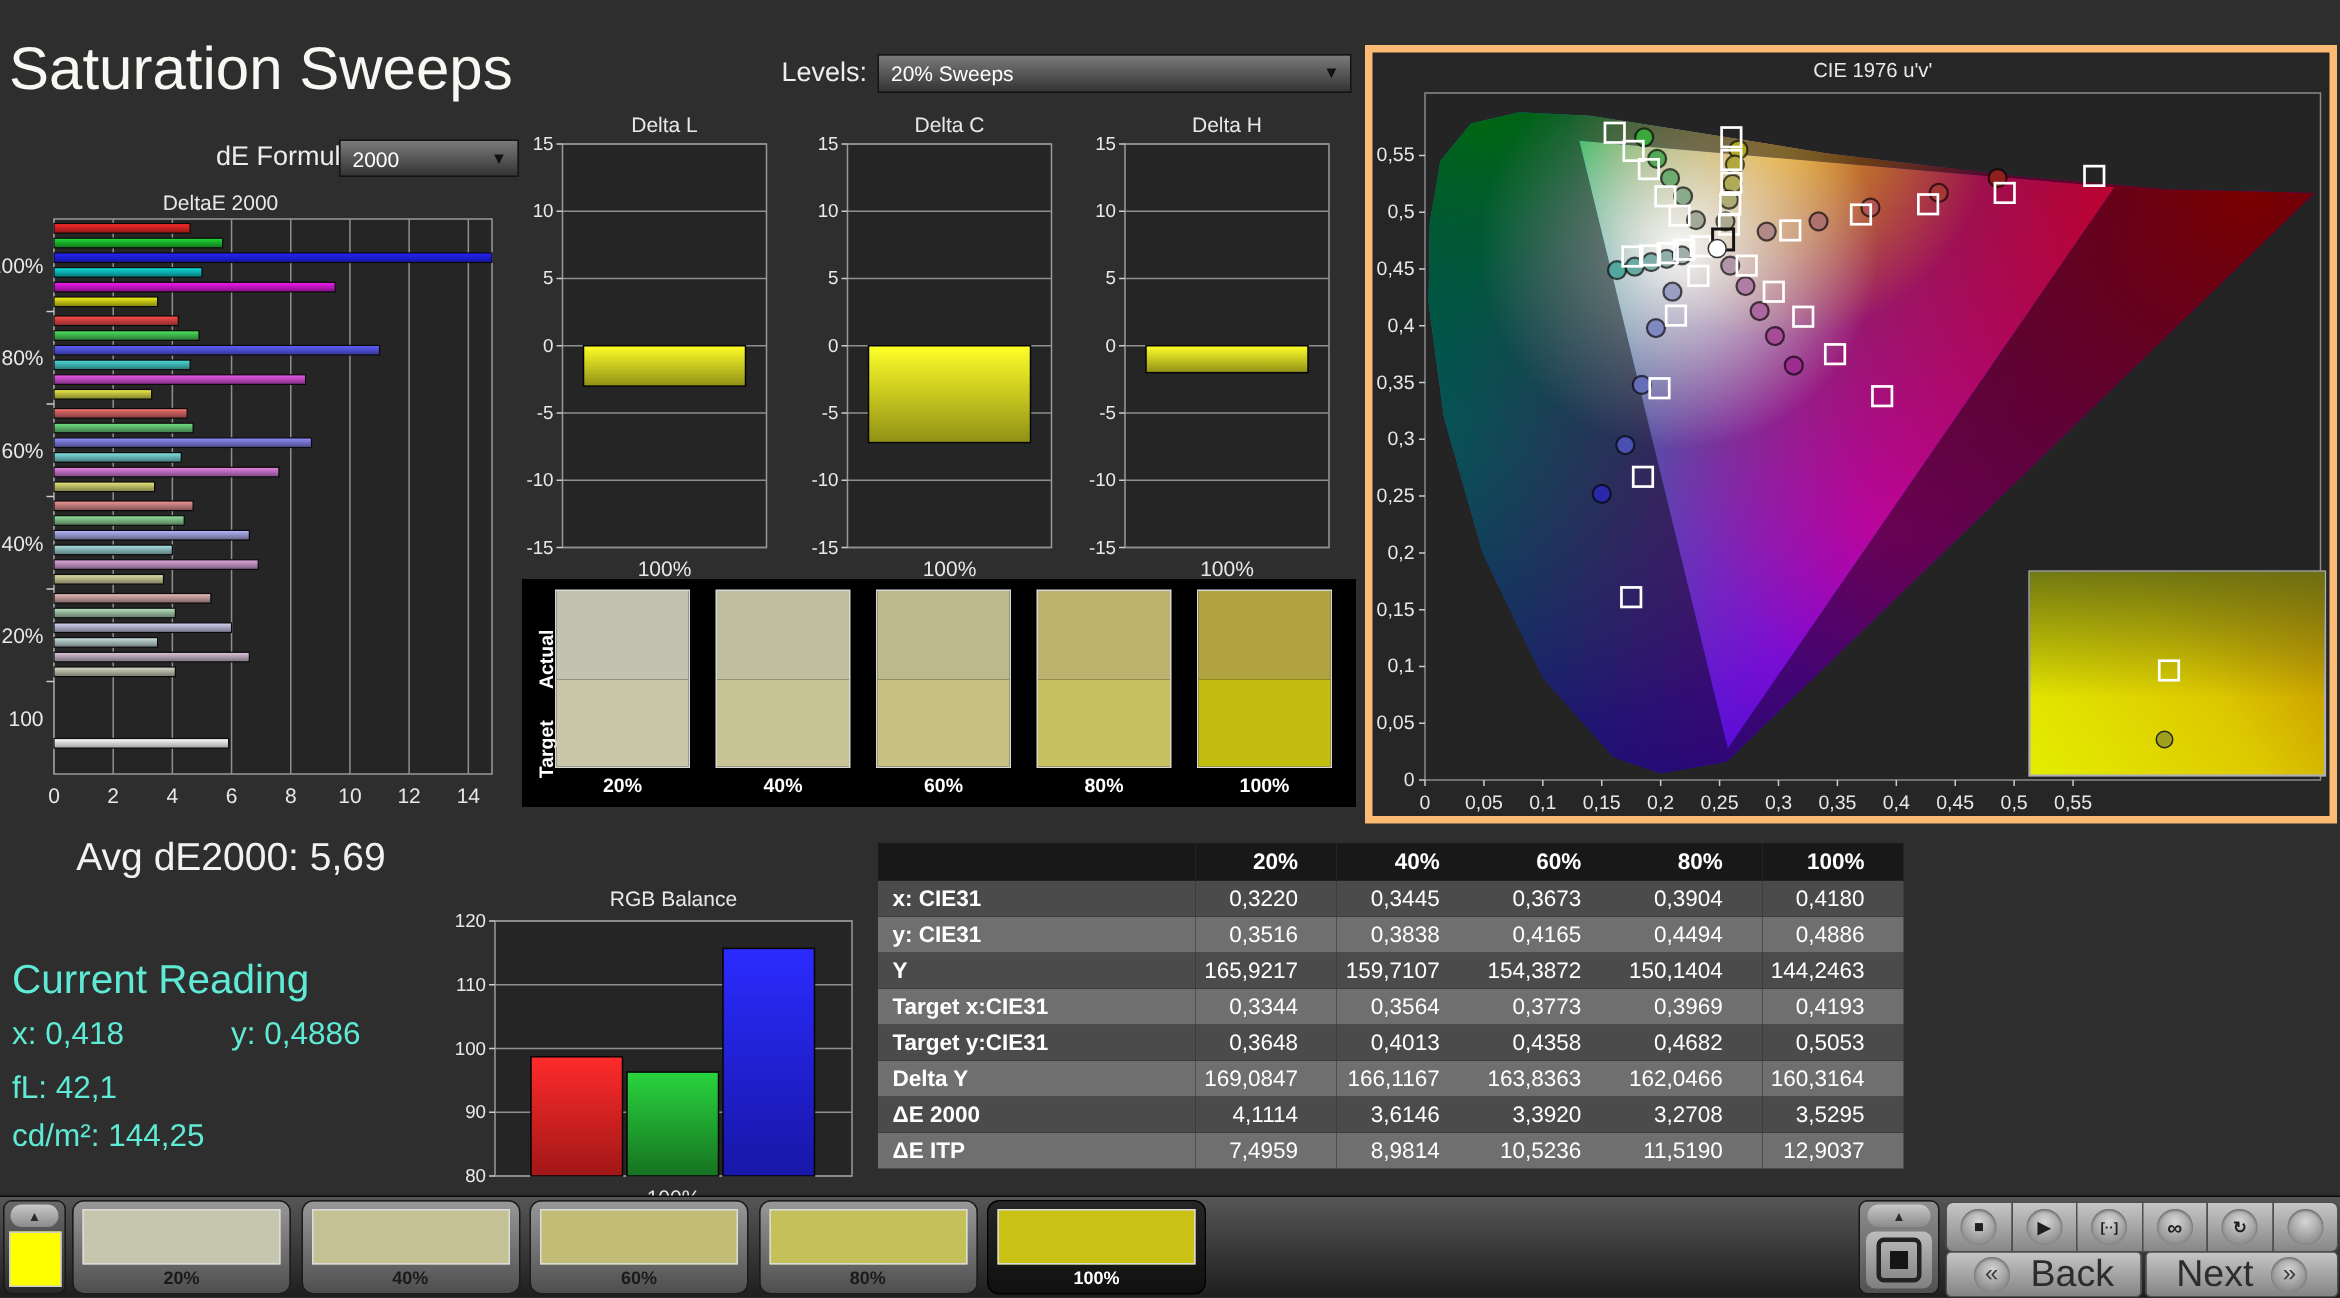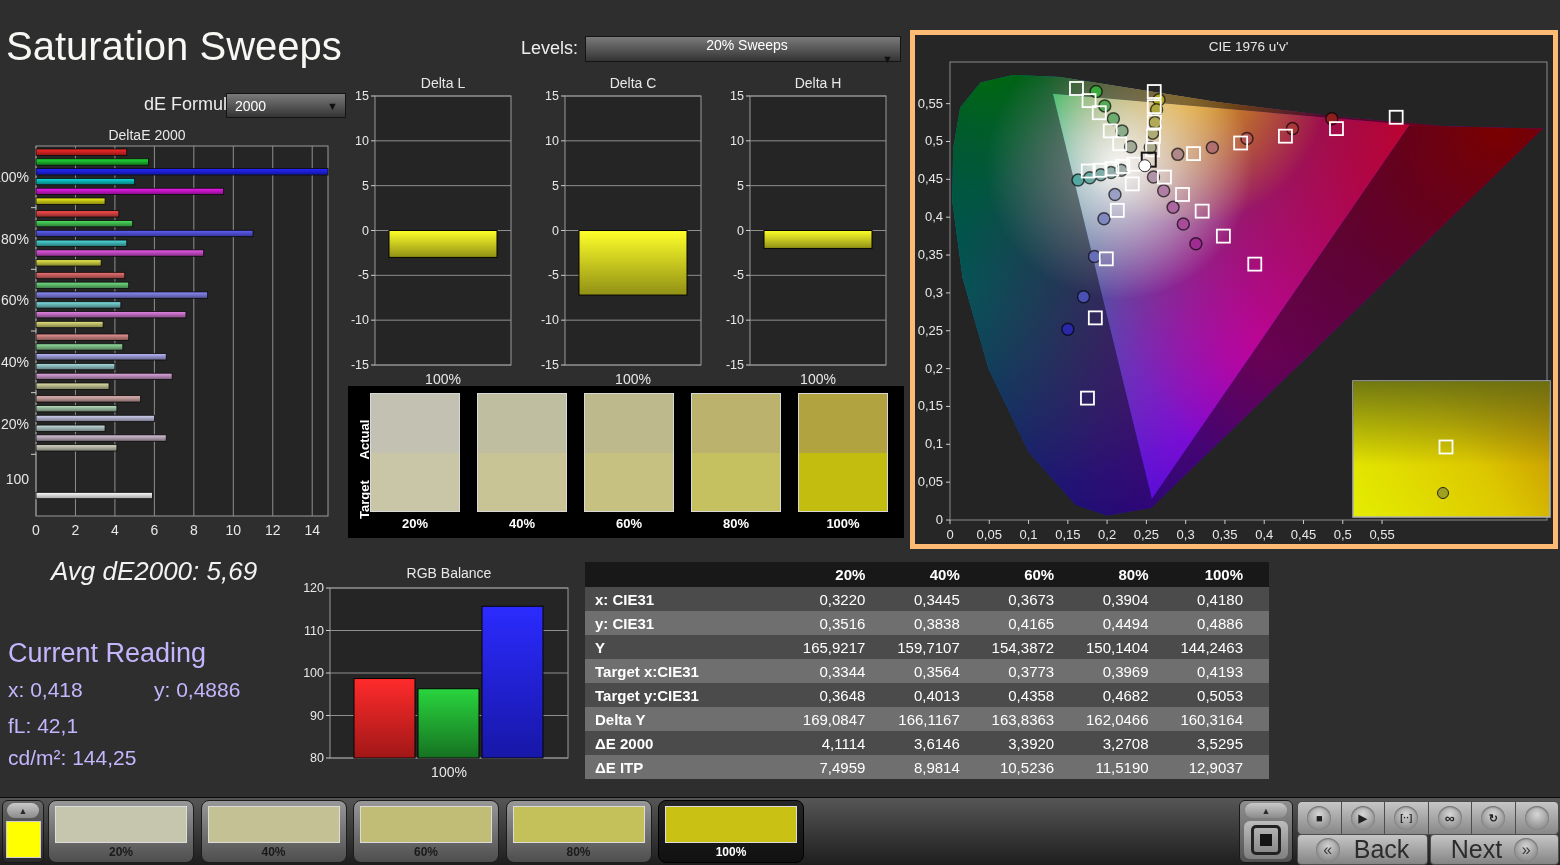--- a/index.html
+++ b/index.html
@@ -1,19 +1,19 @@
 <!DOCTYPE html>
 <html><head>
 <meta charset="utf-8">
 <style>
   html,body{margin:0;padding:0;background:#2e2e2e;overflow:hidden;}
   body{font-family:"Liberation Sans", sans-serif; -webkit-font-smoothing:antialiased;}
   #stage{position:relative;width:1560px;height:865px;background:#2e2e2e;color:#f0f0f0;overflow:hidden;}
   .abs{position:absolute;}
-  .lbl{color:#c4b5fd;}
+  .lbl{color:#5eead4;}
   
   .dd{background:linear-gradient(#7a7a7a,#343434);border:1px solid #141414;color:#fff;
       display:flex;align-items:center;font-size:14px;padding-left:8px;box-sizing:border-box;cursor:pointer;}
   .dd .arr{margin-left:auto;margin-right:7px;color:#111;font-size:11px;}
   
   #page-title{font-size:40px;color:#f7f7f4;letter-spacing:0px;}
   .fieldlbl{font-size:18px;color:#ededed;}
   
   .bigstat{font-size:26px;color:#f2f2f2;text-align:center;width:300px;}
   #current-reading-title{font-size:27px;}
@@ -73,21 +73,21 @@
 
   <div class="abs" id="page-title" style="left:6px;top:24px;">Saturation Sweeps</div>
 
   <div class="abs fieldlbl" style="left:0;top:94px;width:218px;text-align:right;padding-left:24px;">dE Formula:</div>
   <div class="abs dd" style="left:226px;top:93px;width:120px;height:25px;">
     <span>2000</span>
     <span class="arr">▼</span>
   </div>
 
   <div class="abs fieldlbl" style="left:430px;top:38px;width:148px;text-align:right;">Levels:</div>
-  <div class="abs dd" style="left:585px;top:36px;width:316px;height:26px;flex-direction:column;">
+  <div class="abs dd" style="left:585px;top:36px;width:316px;height:26px;">
     <span>20% Sweeps</span>
     <span class="arr">▼</span>
   </div>
 
   <div class="abs" id="deltae-chart" style="left:0;top:128px;width:336px;height:414px;"><svg width="336" height="414">
         <defs>
           <linearGradient id="g0" x1="0" y1="0" x2="0" y2="1">
             <stop offset="0%" stop-color="rgb(255,43,43)"></stop>
             <stop offset="100%" stop-color="rgb(141,23,23)"></stop>
           </linearGradient>
@@ -582,28 +582,28 @@
         <rect x="226.73815789473684" y="117.65619834710742" width="14" height="14" fill="none" stroke="#141414" stroke-width="2"></rect>
         <circle cx="229.81052631578947" cy="130.71239669421487" r="6" fill="#ffffff" stroke="#333"></circle>
         <g>
           <rect x="438" y="346" width="197" height="136" fill="url(#insetG)" stroke="#b0b0b0" stroke-width="1.5"></rect>
           <rect x="438" y="346" width="197" height="136" fill="url(#insetG2)"></rect>
           <rect x="524.5" y="405.5" width="13" height="13" fill="none" stroke="#ffffff" stroke-width="1.8"></rect>
           <circle cx="528" cy="458" r="5.5" fill="#a0a020" stroke="#222"></circle>
         </g>
       </svg></div>
 
-  <div class="abs bigstat" style="left:4px;top:556px;font-style:italic;">Avg dE2000: 5,69</div>
+  <div class="abs bigstat" style="left:4px;top:556px;">Avg dE2000: 5,69</div>
   <div class="abs lbl" id="current-reading-title" style="left:8px;top:638px;">Current Reading</div>
   <div class="abs lbl reading" style="left:8px;top:678px;">x: 0,418</div>
   <div class="abs lbl reading" style="left:154px;top:678px;">y: 0,4886</div>
   <div class="abs lbl reading" style="left:8px;top:714px;">fL: 42,1</div>
   <div class="abs lbl reading" style="left:8px;top:746px;">cd/m²: 144,25</div>
 
-  <div class="abs" id="rgb-chart" style="left:298px;top:562px;width:276px;height:220px;"><svg width="276" height="220">
+  <div class="abs" id="rgb-chart" style="left:298px;top:588px;width:276px;height:220px;"><svg width="276" height="220">
         <defs>
           <linearGradient id="g34" x1="0" y1="0" x2="0" y2="1">
             <stop offset="0%" stop-color="rgb(255,43,43)"></stop>
             <stop offset="100%" stop-color="rgb(161,23,23)"></stop>
           </linearGradient>
           <linearGradient id="g35" x1="0" y1="0" x2="0" y2="1">
             <stop offset="0%" stop-color="rgb(41,213,62)"></stop>
             <stop offset="100%" stop-color="rgb(22,114,33)"></stop>
           </linearGradient>
           <linearGradient id="g36" x1="0" y1="0" x2="0" y2="1">

